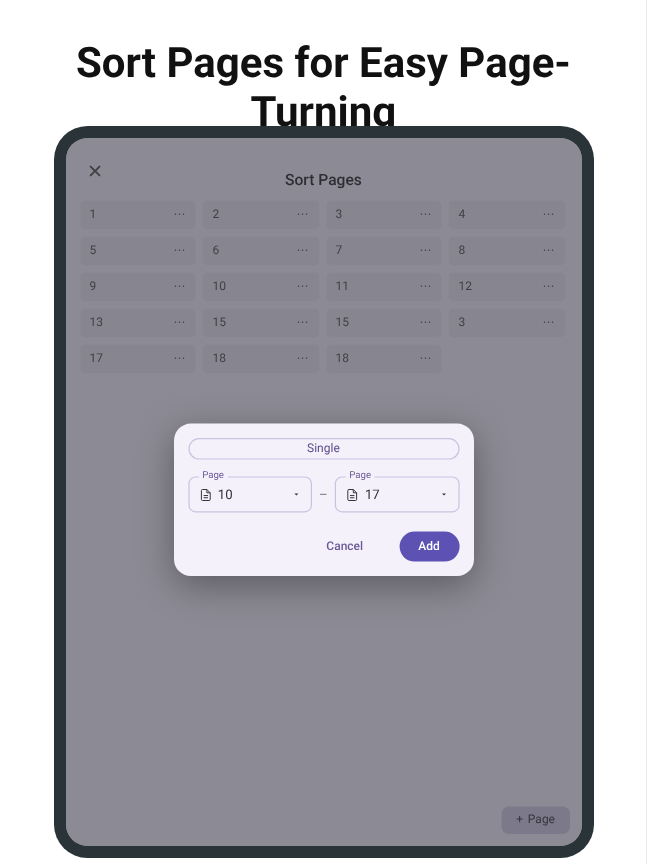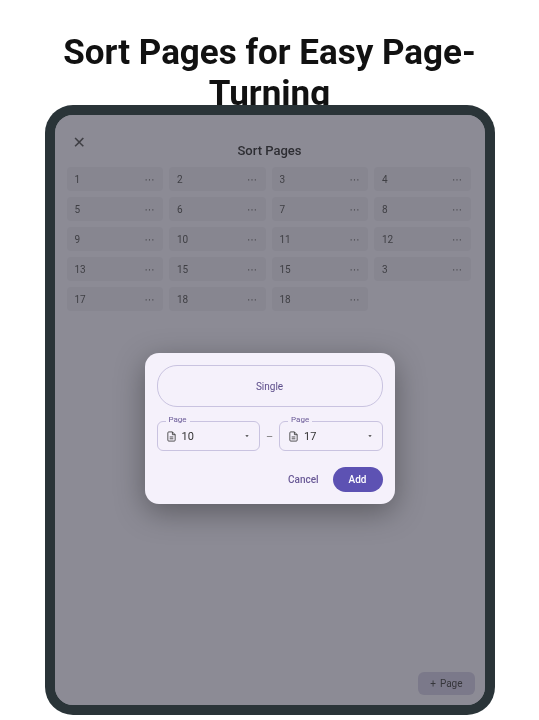--- a/index.html
+++ b/index.html
@@ -110,21 +110,21 @@
       background: #f5f1fb;
       border-radius: 14px;
       padding: 12px;
       box-shadow: 0 8px 30px rgba(0,0,0,0.35);
     }
     .segmented {
       display: flex;
       border: 1px solid #c9c3e0;
       border-radius: 20px;
       overflow: hidden;
-      height: 42px;
+      height: 18px;
       margin-bottom: 14px;
     }
     .seg-option {
       flex: 1;
       display: flex;
       align-items: center;
       justify-content: center;
       font-size: 10px;
       color: #5c4d8a;
       gap: 4px;
@@ -180,21 +180,21 @@
       flex-shrink: 0;
     }
     .dash {
       font-size: 11px;
       color: #777;
     }
     .actions {
       display: flex;
       justify-content: flex-end;
       align-items: center;
-      gap: 14px;
+      gap: 30px;
     }
     .cancel-btn {
       font-size: 10px;
       color: #6a5a97;
       font-weight: 500;
     }
     .add-btn {
       background: #5d52b3;
       color: #fff;
       font-size: 10px;

